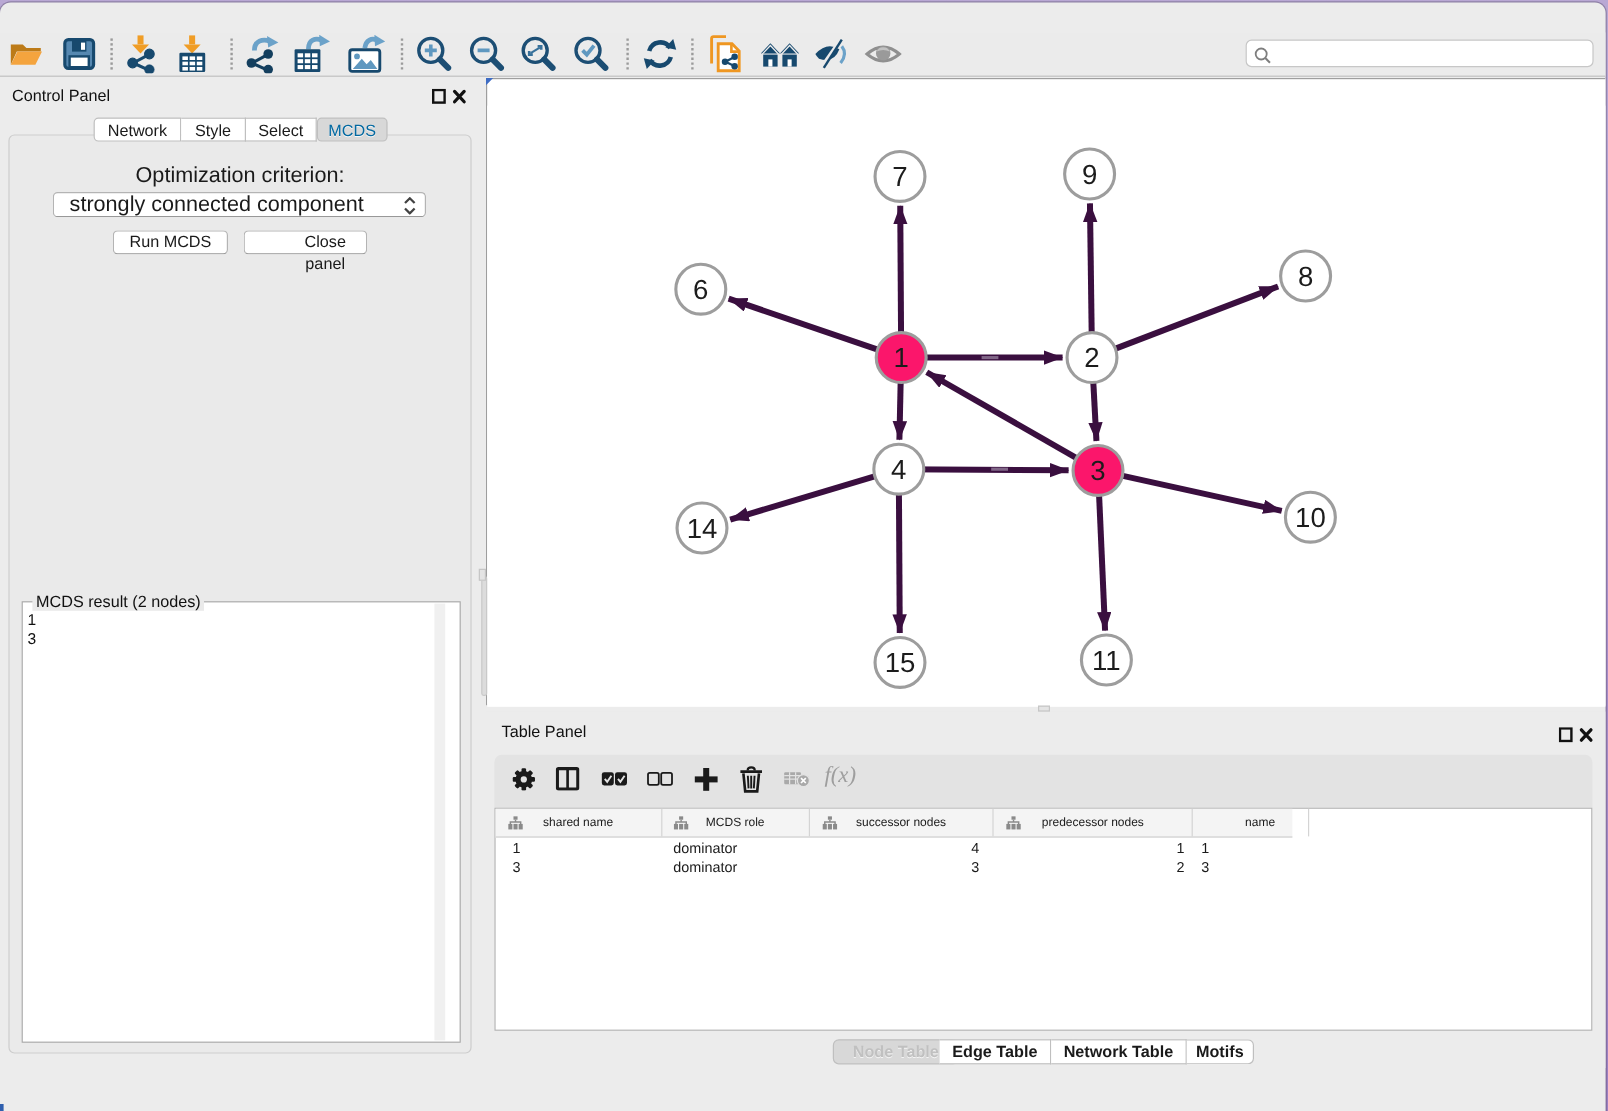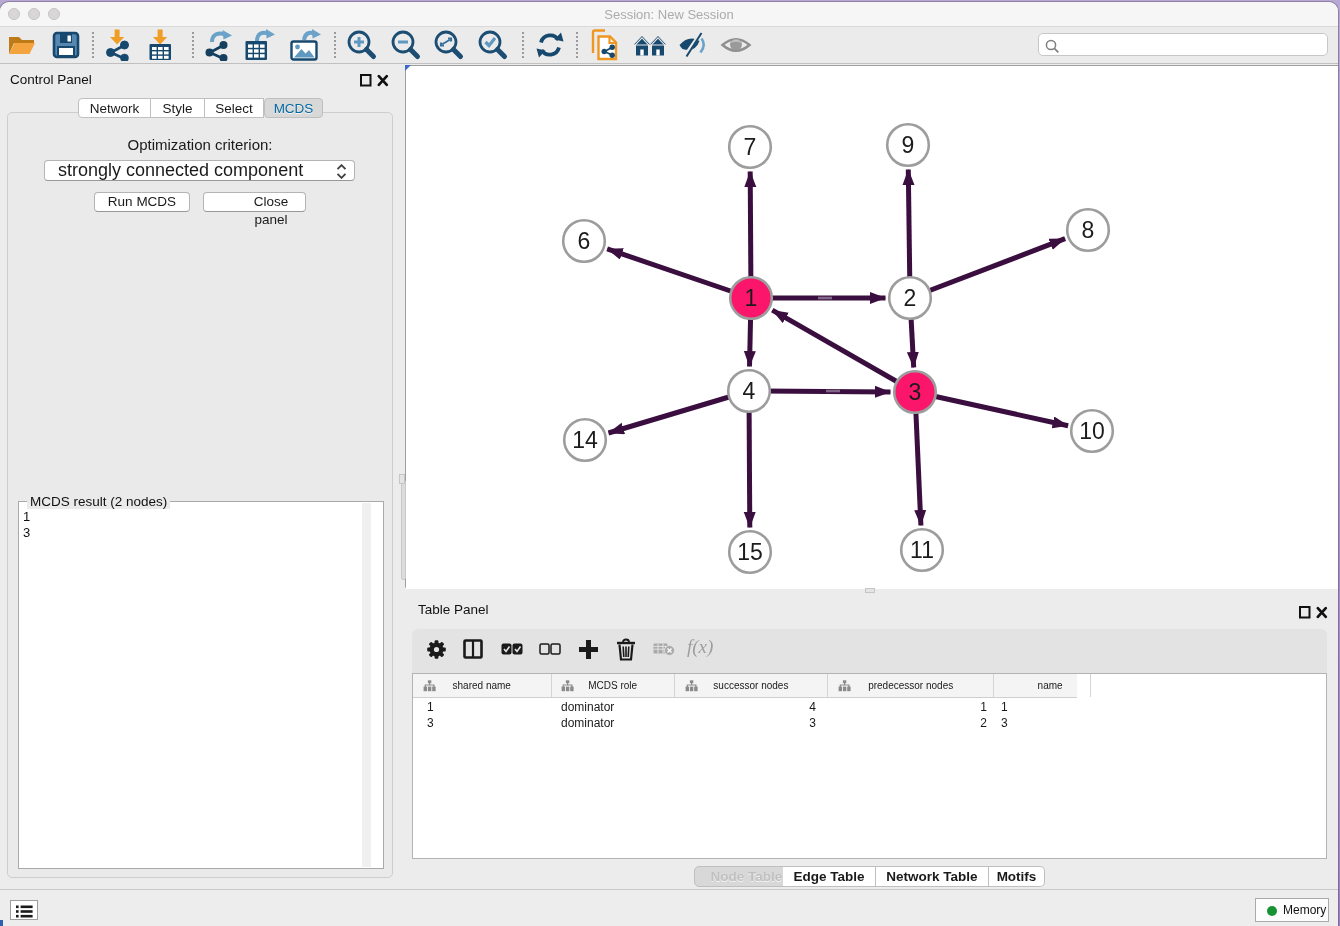--- a/index.html
+++ b/index.html
@@ -26,21 +26,21 @@
 #searchbox { position:absolute; left:1038px; top:6px; width:290px; height:23px;
   background:#fff; border:1px solid #c7c7c7; border-radius:5px; }
 
 #cp-title { position:absolute; left:10px; top:70px; font-size:13.5px; color:#111; }
 #cp-pane { position:absolute; left:7px; top:110px; width:386px; height:766px;
   background:#eaeaea; border:1px solid #cdcdcd; border-radius:5px; }
 .tab { position:absolute; top:96px; height:20px; font-size:13.5px; color:#1a1a1a;
   background:#fff; border:1px solid #bfbfbf; text-align:center; line-height:20px; }
 .seltab { background:#d8d8d8; color:#0369a1; text-shadow:0 1px 0 #f6f6f6; }
 #optlabel { position:absolute; left:0; top:134px; width:400px; text-align:center;
-  font-size:15px; color:#1a1a1a; }
+  font-size:18px; color:#1a1a1a; }
 #optselect { position:absolute; left:44px; top:158px; width:311px; height:21px;
   background:#fff; border:1px solid #b4b4b4; border-bottom-color:#989898; border-radius:4px;
   font-size:18px; color:#1a1a1a; line-height:19px; padding-left:13px; }
 .btn { position:absolute; top:190px; height:20px; background:#fff;
   border:1px solid #b4b4b4; border-bottom-color:#989898; border-radius:4px; font-size:13.5px; color:#1a1a1a;
   text-align:center; line-height:18px; }
 #mcds-box { position:absolute; left:18px; top:499px; width:366px; height:368px;
   border:1px solid #a9a9a9; background:#fff; }
 #mcds-label { position:absolute; left:27px; top:492px; background:#eaeaea;
   font-size:13.5px; color:#111; padding:0 3px; }
@@ -72,26 +72,20 @@
 #statusbar { position:absolute; left:0; top:887px; width:100%; height:37px;
   background:#ededed; border-top:1px solid #c9c9c9; }
 #listbtn { position:absolute; left:10px; top:10px; width:28px; height:20px;
   background:#fff; border:1px solid #9e9e9e; }
 #membtn { position:absolute; left:1255px; top:8px; width:74px; height:24px;
   background:#fdfdfd; border:1px solid #ababab; font-size:12px; color:#111; }
 </style>
 </head>
 <body>
 <div id="win">
-  <div id="titlebar">
-    <div class="tl" style="left:8px;"></div>
-    <div class="tl" style="left:28px;"></div>
-    <div class="tl" style="left:48px;"></div>
-    <div id="titletext">Session: New Session</div>
-  </div>
   <div id="toolbar">
     <svg class="ticon" style="left:6px;" width="32" height="32" viewBox="0 0 32 32">
       <polygon points="3,25 3,8 13,8 16,11 28,11 28,14 8,14 3,25" fill="#bd7b18"></polygon>
       <polygon points="3,25 8.5,14 29,14 23.5,25" fill="#f4a43e"></polygon>
     </svg>
     <svg class="ticon" style="left:50px;" width="32" height="32" viewBox="0 0 32 32">
       <rect x="4" y="4" width="24" height="24" rx="3" fill="#5688b1" stroke="#17496e" stroke-width="2.6"></rect>
       <rect x="10" y="5" width="12" height="9" fill="#17496e"></rect>
       <rect x="17.5" y="6.5" width="3.4" height="6" fill="#fff"></rect>
       <rect x="8" y="18" width="16" height="9" fill="#fff" stroke="#17496e" stroke-width="2"></rect>
@@ -437,36 +431,18 @@
       <div class="td" style="left:262px;top:41px;width:141px;text-align:right;">3</div>
       <div class="td" style="left:415px;top:41px;width:159px;text-align:right;">2</div>
       <div class="td" style="left:588px;top:41px;">3</div>
     </div>
     <div class="btab" style="left:289px;width:105px;background:#d8d8d8;color:#c0c0c0;text-shadow:0 1px 0 #f4f4f4;border-radius:5px;">Node Table</div>
     <div class="btab" style="left:378px;width:93px;border-left:none;">Edge Table</div>
     <div class="btab" style="left:471px;width:113px;border-left:none;">Network Table</div>
     <div class="btab" style="left:584px;width:56px;border-left:none;border-radius:0 5px 5px 0;">Motifs</div>
   </div>
 
-  <div id="statusbar">
-    <div id="listbtn">
-      <svg style="position:absolute;left:5px;top:3.5px;" width="17" height="13" viewBox="0 0 17 13">
-        <g fill="#1a1a1a">
-            <rect x="0" y="0.5" width="2.6" height="2.6"></rect>
-            <rect x="0" y="5.2" width="2.6" height="2.6"></rect>
-            <rect x="0" y="9.9" width="2.6" height="2.6"></rect>
-        <rect x="4.6" y="0.5" width="12" height="2.6"></rect>
-            <rect x="4.6" y="5.2" width="12" height="2.6"></rect>
-            <rect x="4.6" y="9.9" width="12" height="2.6"></rect>
-          </g>
-      </svg>
-    </div>
-    <div id="membtn">
-        <span style="position:absolute;left:11px;top:7px;width:10px;height:10px;border-radius:50%;background:#179333;"></span>
-        <span style="position:absolute;left:27px;top:4px;">Memory</span>
-      </div>
-  </div>
   <div class="abs" style="left:401px;top:478px;width:5px;height:100px;background:#dcdcdc;border:1px solid #c9c9c9;border-radius:2px;"></div>
 
   <div class="abs" style="left:399px;top:472px;width:6px;height:10px;background:#e4e4e4;border:1px solid #c6c6c6;"></div>
   <div class="abs" style="left:865px;top:586px;width:10px;height:5px;background:#e4e4e4;border:1px solid #c6c6c6;"></div>
 </div>
 <div style="position:absolute;left:0;top:920px;width:3px;height:6px;background:#2f5fae;"></div>
 
 </body></html>

